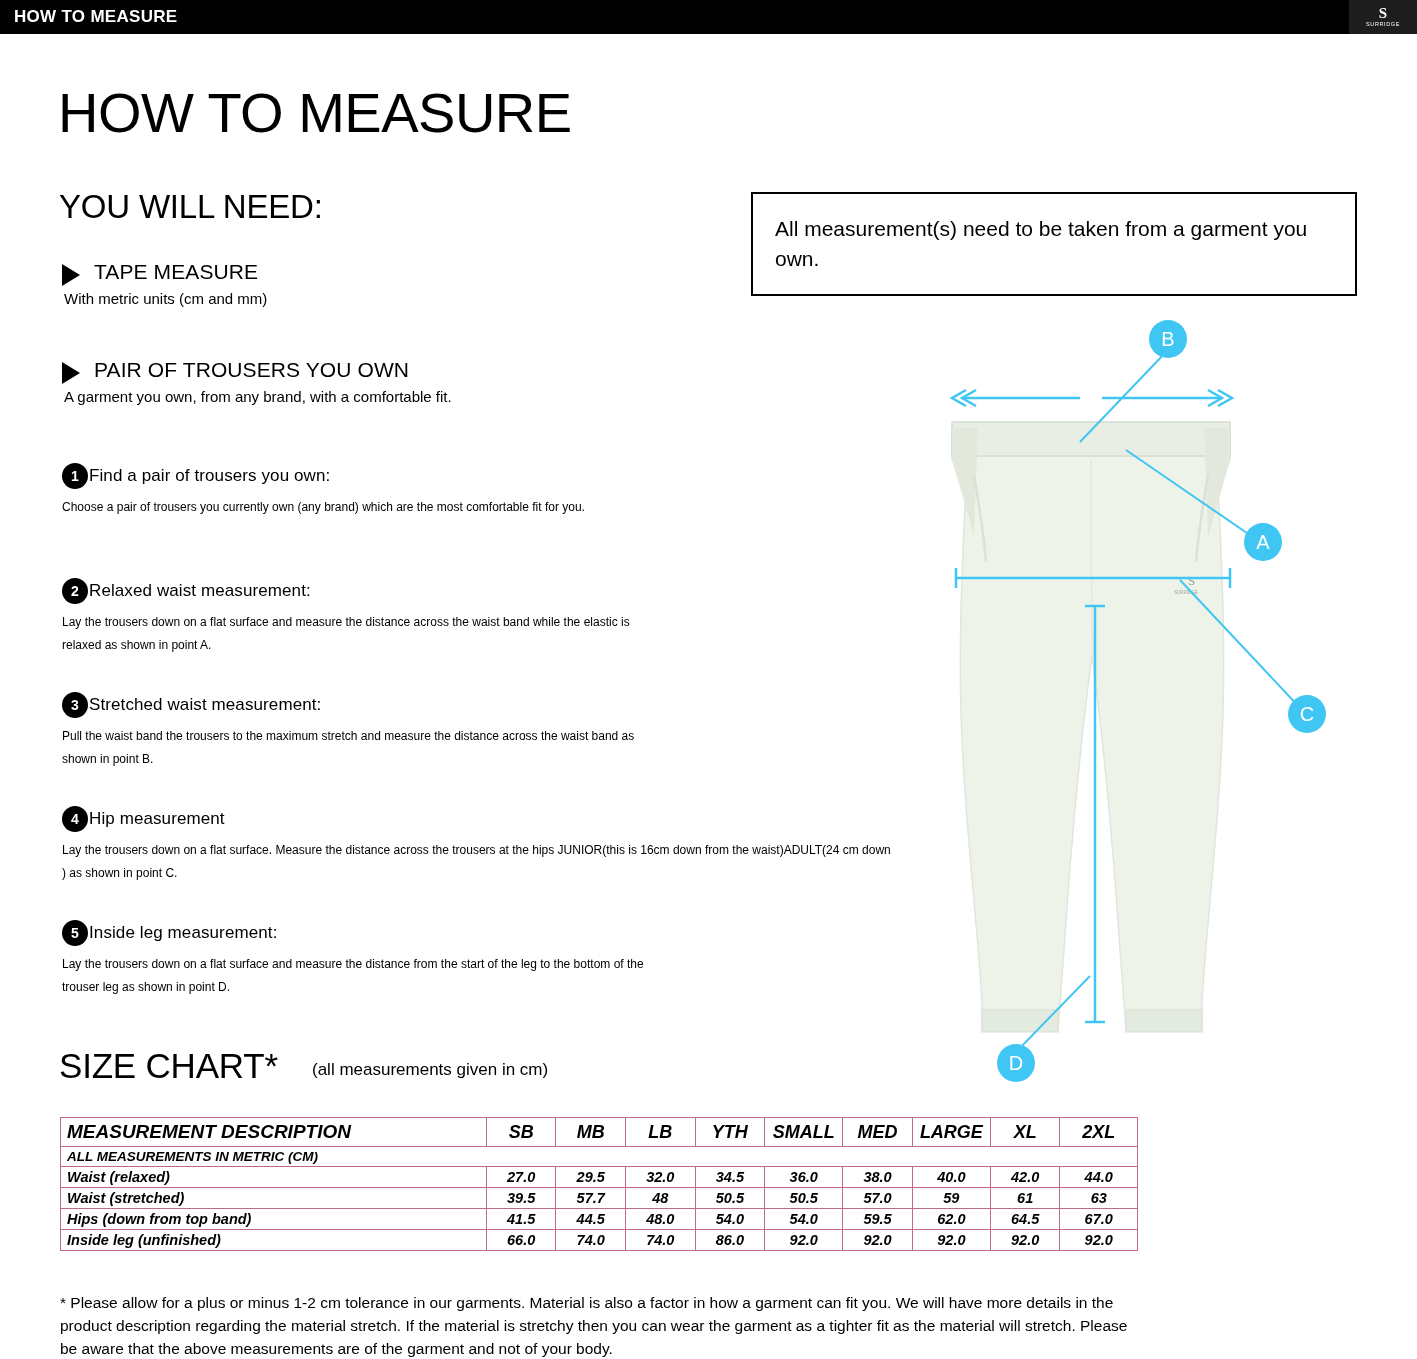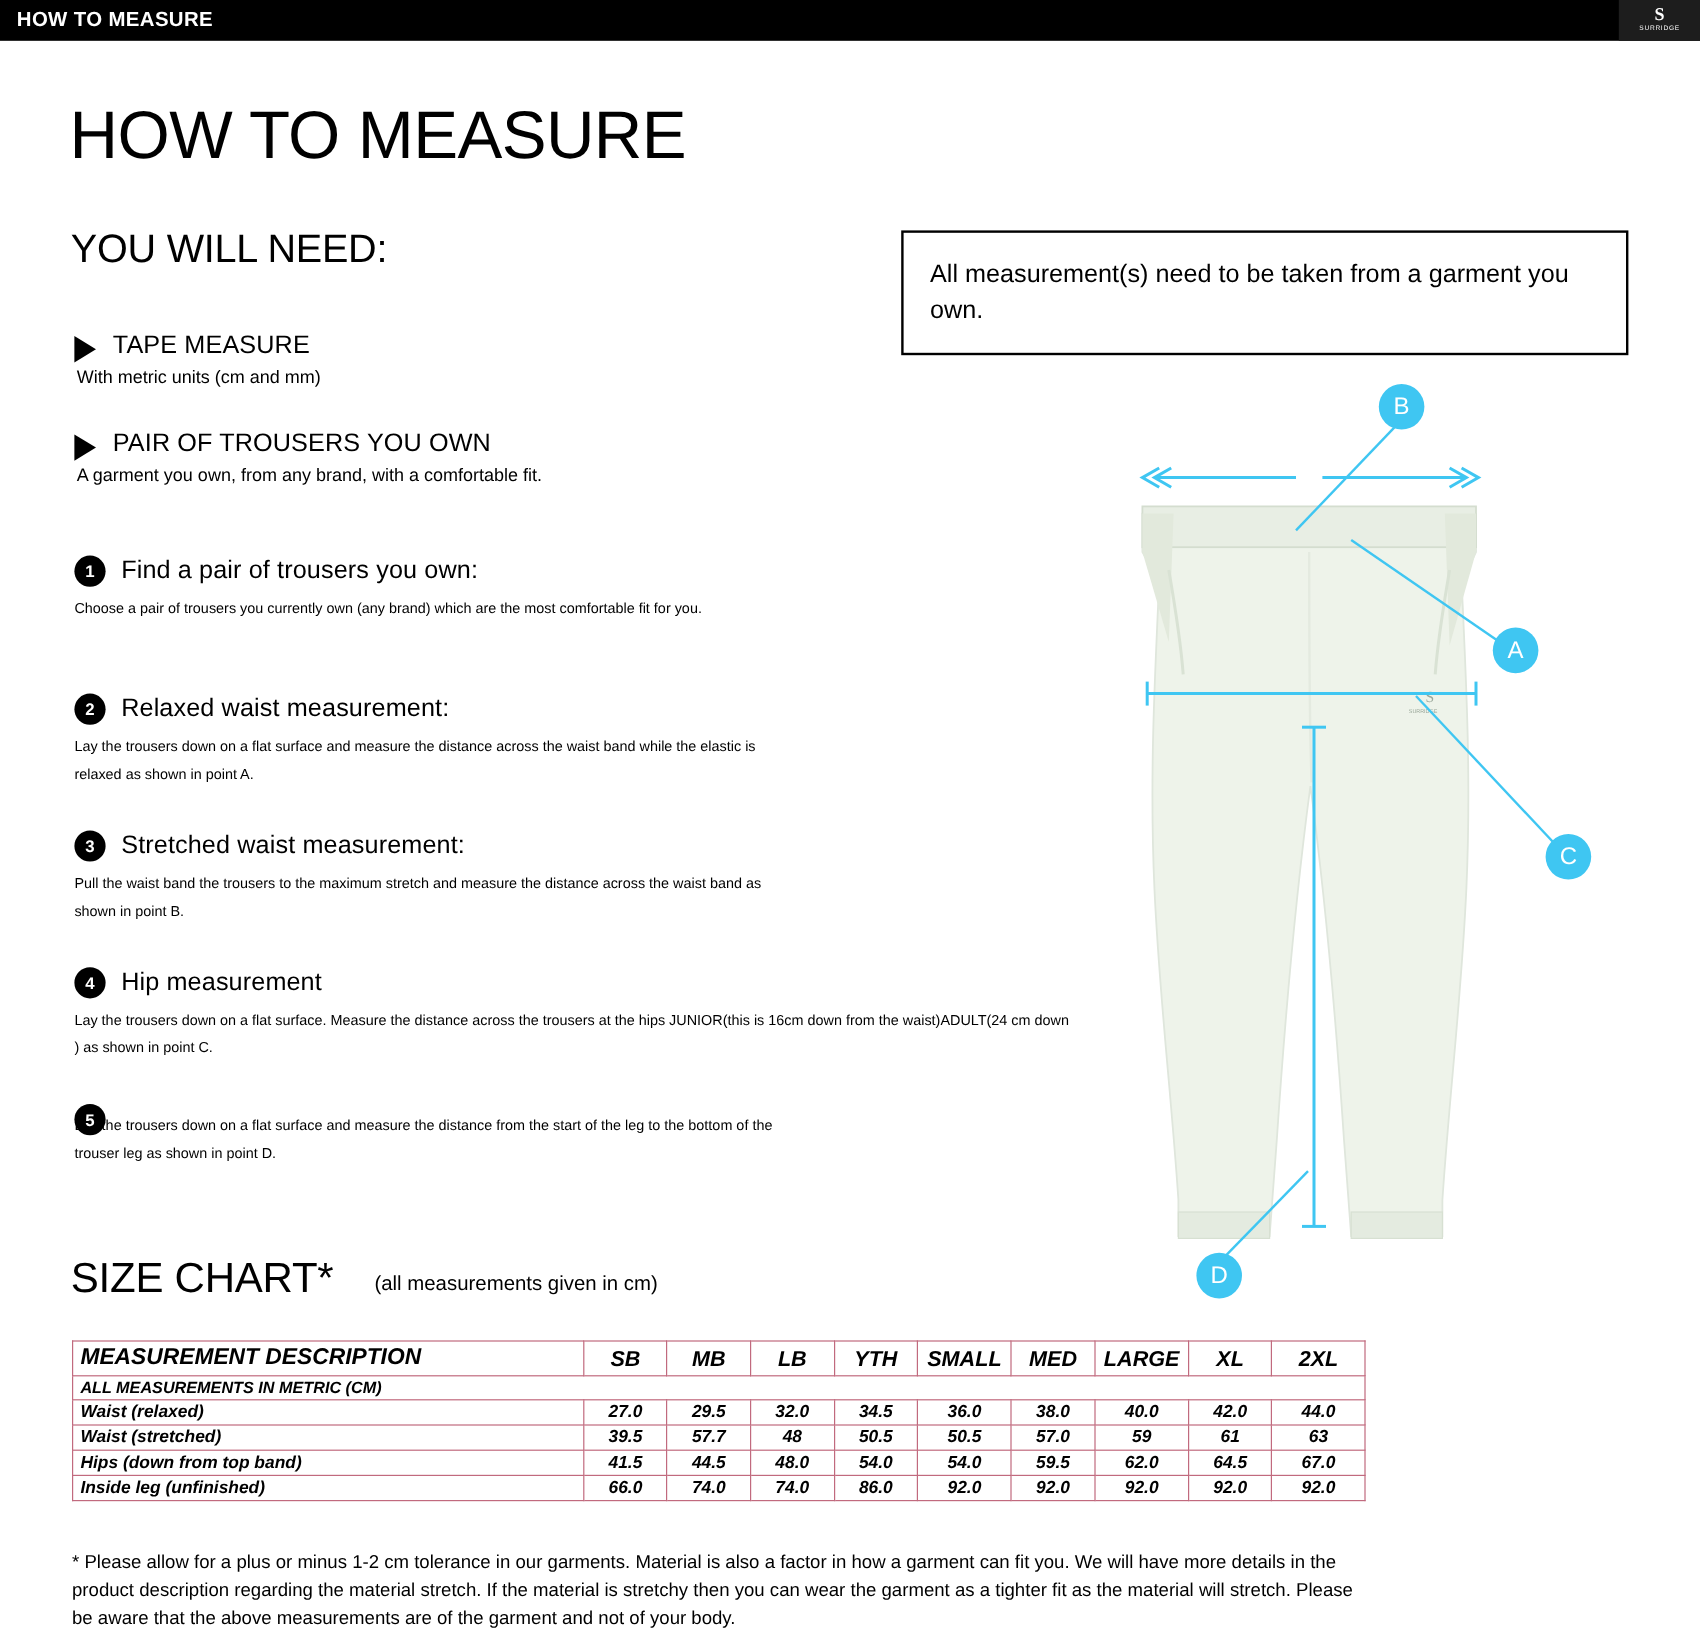--- a/index.html
+++ b/index.html
@@ -110,22 +110,22 @@
     border-radius: 50%;
     background: #000;
     color: #fff;
     font-size: 14px;
     font-weight: bold;
     display: flex;
     align-items: center;
     justify-content: center;
   }
   .step-title {
-    margin-left: 39px;
-    font-size: 21px;
+    margin-left: 27px;
+    font-size: 17px;
     line-height: 26px;
     letter-spacing: 0.1px;
   }
   .step-body {
     margin-left: 0px;
     margin-top: 7px;
     font-size: 12px;
     line-height: 23px;
   }
 
@@ -236,21 +236,21 @@
   <div class="topbar-title">HOW TO MEASURE</div>
   <div class="brand-block">
     <div class="brand-s">S</div>
     <div class="brand-name">SURRIDGE</div>
   </div>
 </div>
 
 <div class="page-title">HOW TO MEASURE</div>
 <div class="need-title">YOU WILL NEED:</div>
 
-<div class="need-item" style="top:276px;">
+<div class="need-item" style="top:260px;">
   <span class="arrow"></span>
   <div class="need-head">TAPE MEASURE</div>
   <div class="need-sub">With metric units (cm and mm)</div>
 </div>
 
 <div class="need-item" style="top:358px;">
   <span class="arrow"></span>
   <div class="need-head">PAIR OF TROUSERS YOU OWN</div>
   <div class="need-sub">A garment you own, from any brand, with a comfortable fit.</div>
 </div>
@@ -278,20 +278,21 @@
 </div>
 
 <div class="step" style="top:806px;">
   <div class="step-badge">4</div>
   <div class="step-title">Hip measurement</div>
   <div class="step-body" style="width:830px;">Lay the trousers down on a flat surface. Measure the distance across the trousers at the hips JUNIOR(this is 16cm down from the waist)ADULT(24 cm down ) as shown in point C.</div>
 </div>
 
 <div class="step" style="top:920px;">
   <div class="step-badge">5</div>
+  <div class="step-title">Inside leg measurement:</div>
   <div class="step-body" style="width:590px;">Lay the trousers down on a flat surface and measure the distance from the start of the leg to the bottom of the trouser leg as shown in point D.</div>
 </div>
 
 <div class="illus">
   <svg width="460" height="780" viewBox="0 0 460 780">
 
     <g>
       <path d="M22,118 L300,118 L300,150 L288,175 C292,260 296,340 292,430 C288,520 278,600 272,690 L272,720 L196,720 L190,640 C182,520 172,420 162,345 C152,420 142,520 134,640 L128,720 L52,720 L52,690 C46,600 36,520 32,430 C28,340 32,260 36,175 L22,150 Z" fill="#eef3ea" stroke="#dfe6dc" stroke-width="1.5"></path>
 
       <rect x="22" y="112" width="278" height="34" fill="#e8eee4" stroke="#d4ddcf" stroke-width="1.5"></rect>

